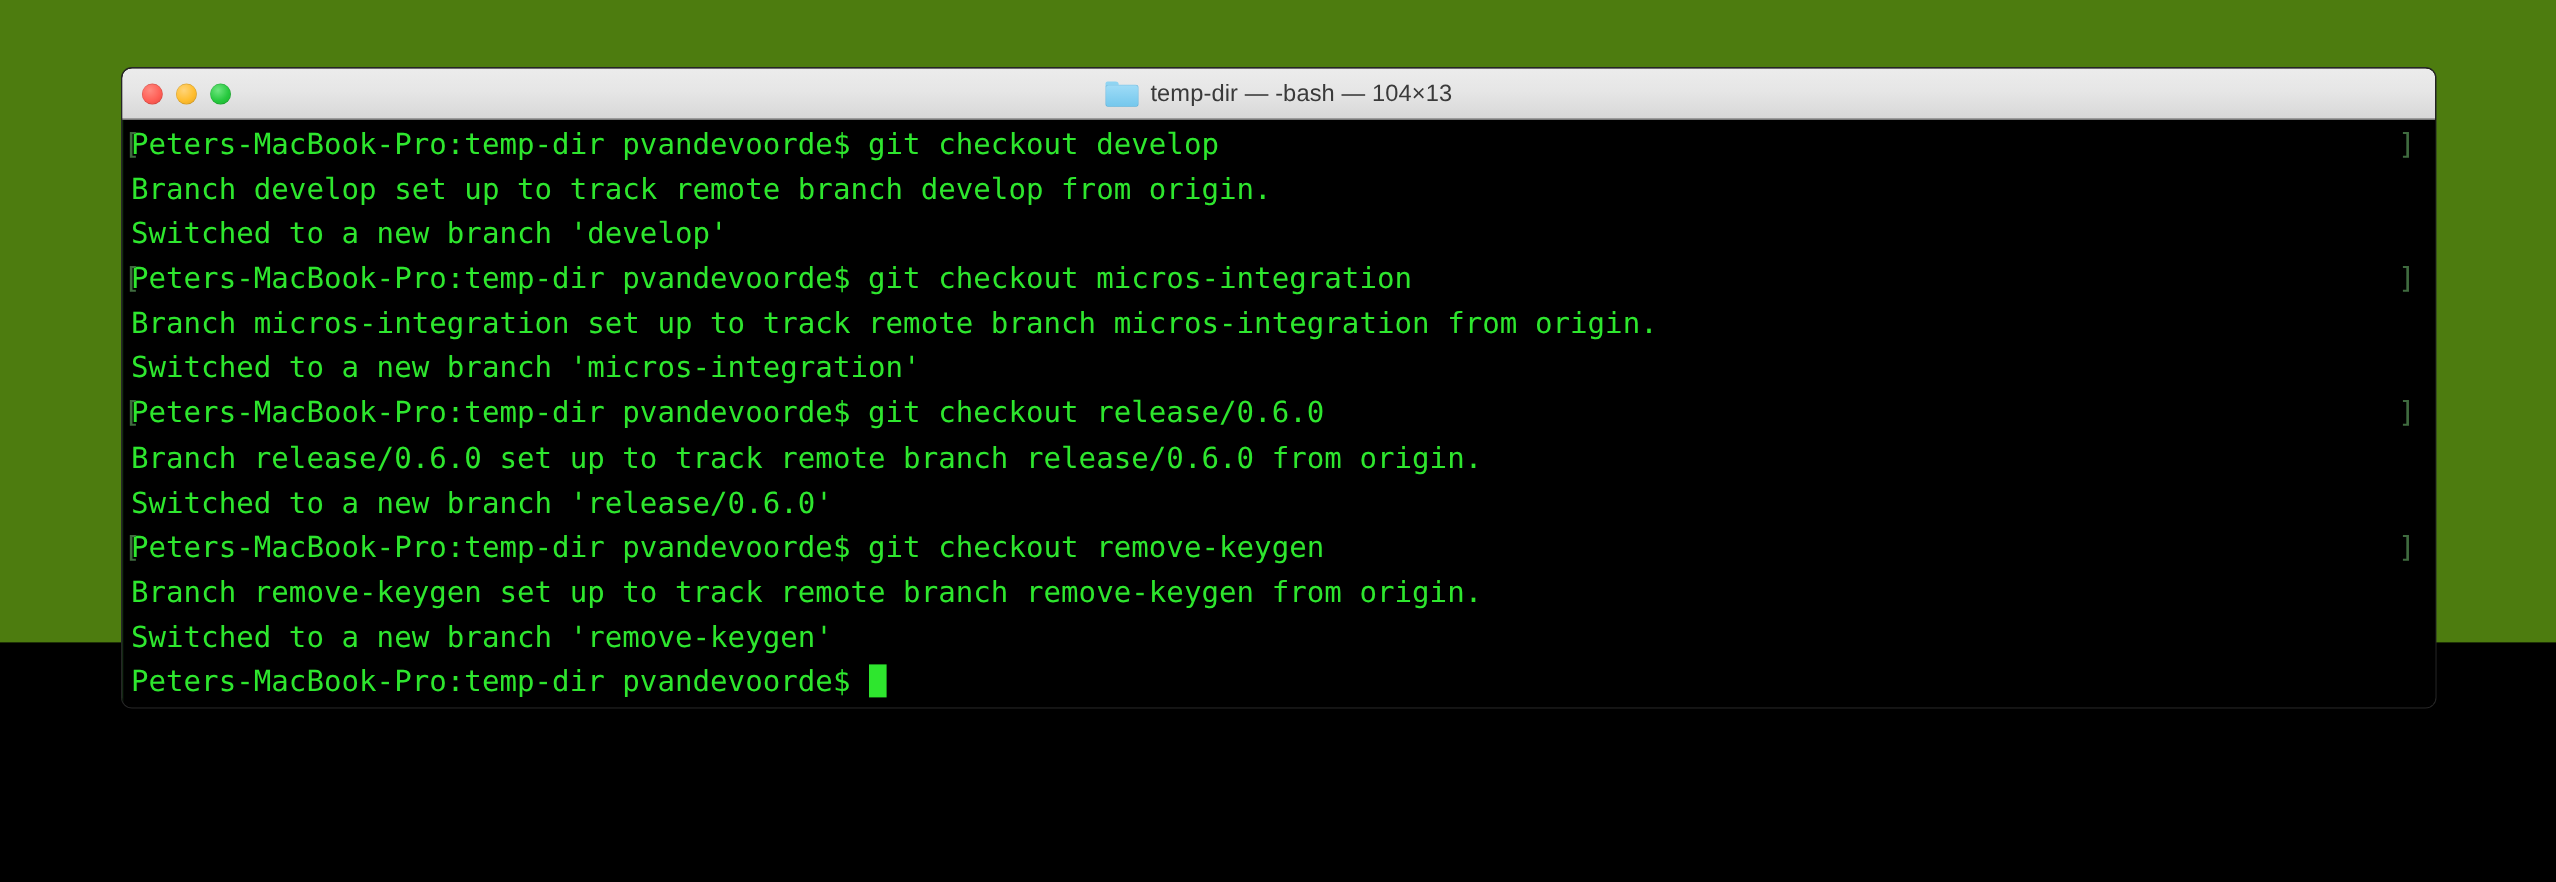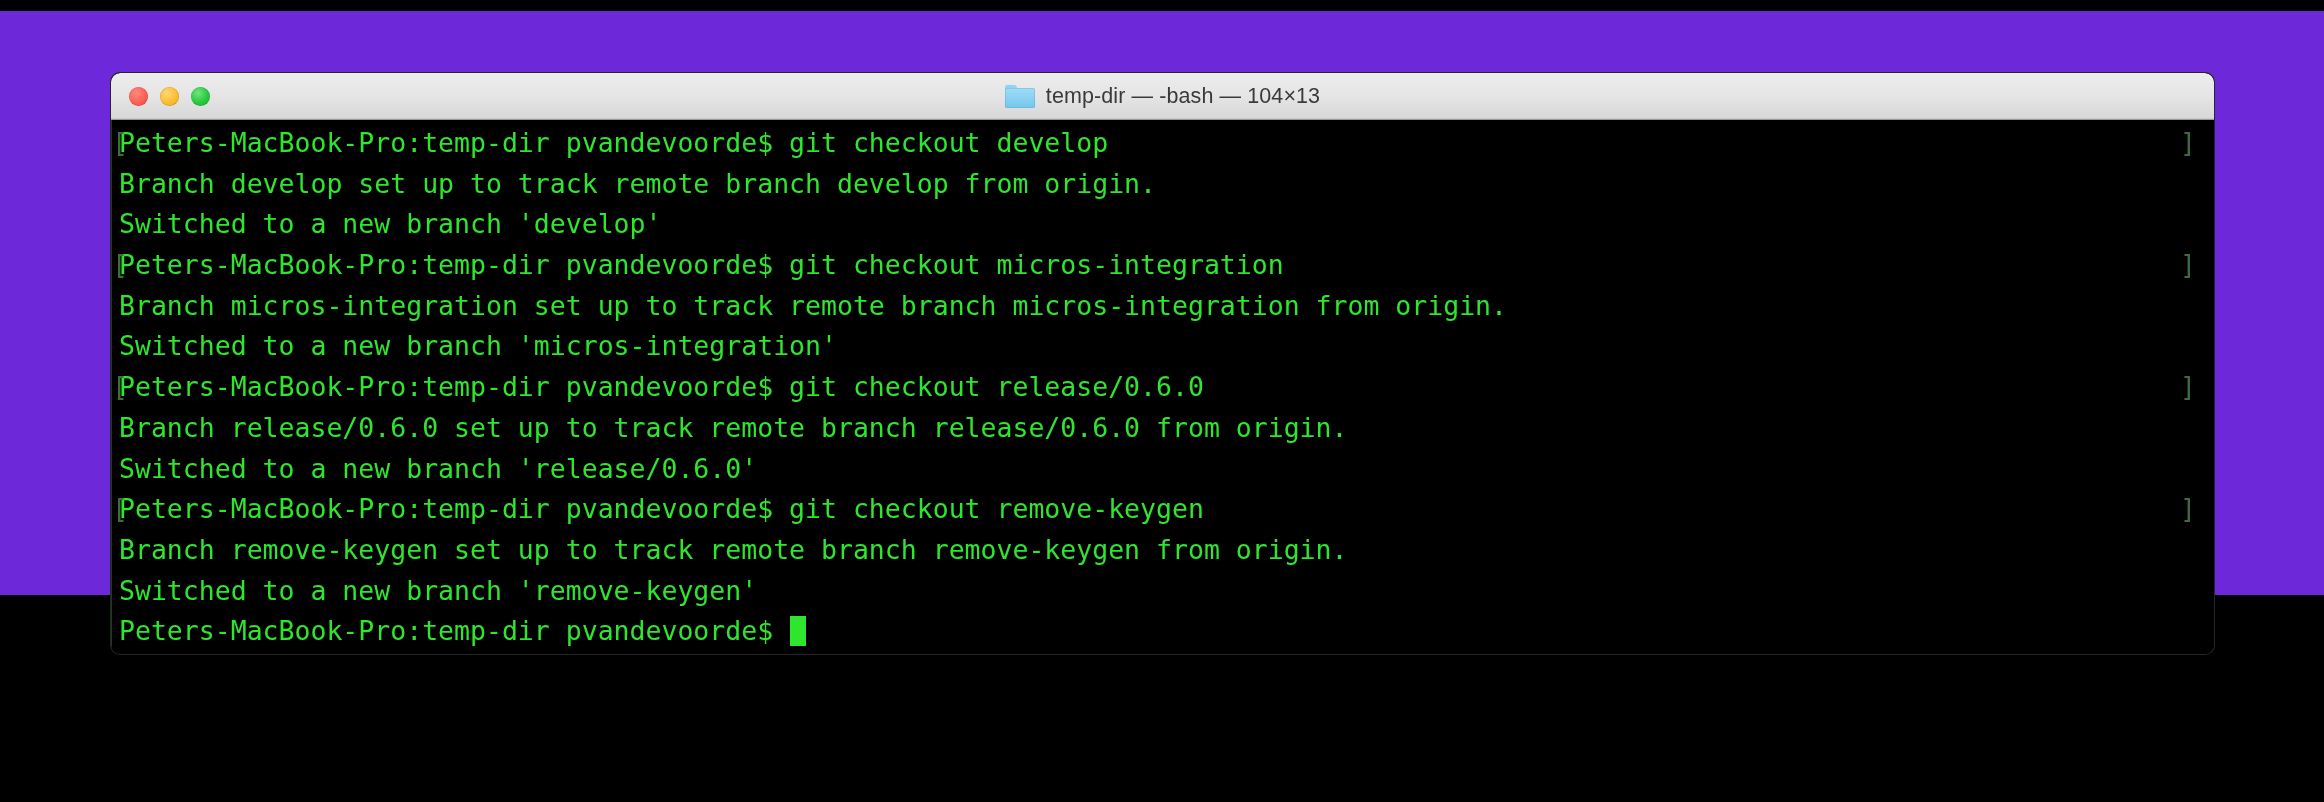--- a/index.html
+++ b/index.html
@@ -12,22 +12,21 @@
   }
   body {
     font-family: "DejaVu Sans Mono", "Liberation Mono", monospace;
   }
 
   
   #desktop {
     position: relative;
     width: 2324px;
     height: 584px;
-    background: #6d28d9;
-    margin-top: 11px;
+    background: #4d7c0f;
   }
 
   
   #terminal-window {
     position: absolute;
     left: 111px;
     top: 62px;
     width: 2103px;
     height: 581px;
     border-radius: 9px;

